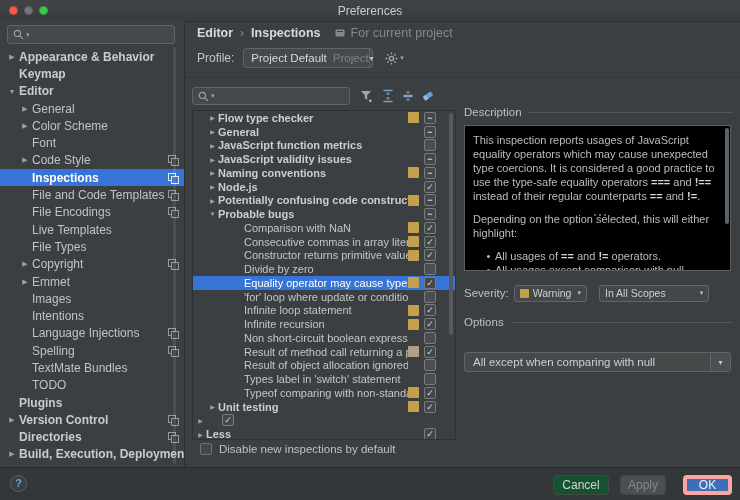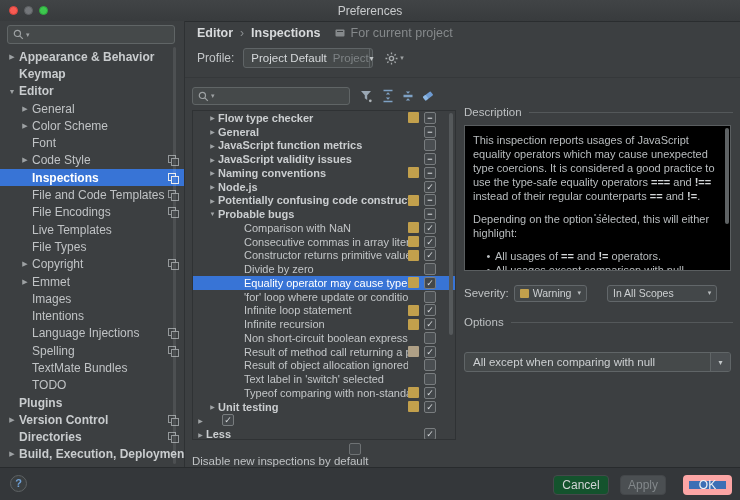--- a/index.html
+++ b/index.html
@@ -40,21 +40,21 @@
 
   
   .bottombar{position:absolute;left:0;right:0;bottom:0;height:32px;background:#34373A;border-top:1px solid #282B2D;}
   .help-btn{position:absolute;left:10px;top:7px;width:17px;height:17px;border-radius:50%;box-sizing:border-box;
     border:1px solid #5E6264;background:#3A3E40;color:#6FA0D6;font-size:11px;font-weight:bold;
     text-align:center;line-height:15px;}
   .btn{position:absolute;top:7px;height:20px;border-radius:4px;font-size:12px;
     display:flex;align-items:center;justify-content:center;box-sizing:border-box;}
   .btn-cancel{left:553px;width:56px;background:#14532d;border:1px solid #45484B;color:#D2D4D6;}
   .btn-apply{left:620px;width:46px;background:#4B4F52;border:1px solid #44474A;color:#82878A;}
-  .btn-ok{left:683px;width:49px;background:#3D6FB5;border:6px solid #fca5a5;color:#F0F2F4;}
+  .btn-ok{left:683px;width:49px;background:#3D6FB5;border:4px solid #fca5a5;color:#F0F2F4;}
 
   
   .main{position:absolute;left:185px;top:21px;right:0;bottom:32px;}
   .breadcrumb{position:absolute;left:12px;top:5px;display:flex;align-items:center;font-size:12.5px;}
   .bc-strong{font-weight:bold;color:#D8DADC;}
   .bc-sep{color:#8A8E90;margin:0 7px;font-size:12px;}
   .bc-ctx{color:#85898B;margin-left:6px;}
   .bc-ico{margin-left:14px;display:flex;align-items:center;}
 
   .profile-row{position:absolute;left:12px;top:27px;height:20px;display:flex;align-items:center;}
@@ -87,21 +87,21 @@
   .t-row.sel{background:#3874D6;color:#FFFFFF;}
   .sw{flex:0 0 11px;width:11px;height:11px;border-radius:1px;margin-right:5px;}
   .sw-w{background:#C2A04C;}
   .sw-t{background:#AFA086;}
   .sw-none{visibility:hidden;}
   .cb{flex:0 0 12px;width:12px;height:12px;box-sizing:border-box;border:1px solid #797D7F;border-radius:2px;
     background:#43474A;color:#D6D9DB;font-size:9px;line-height:10px;text-align:center;}
   .cb-e{background:#4A4E51;}
   .tree-scroll{position:absolute;right:2px;top:2px;width:4px;height:222px;border-radius:2px;background:#55595B;}
 
-  .disable-row{position:absolute;left:7px;top:422px;display:flex;align-items:flex-end;font-size:11.5px;color:#BFC2C4;flex-direction:column;}
+  .disable-row{position:absolute;left:15px;top:422px;display:flex;align-items:flex-start;font-size:11.5px;color:#BFC2C4;}
   .disable-box{width:12px;height:12px;box-sizing:border-box;border:1px solid #6E7274;border-radius:2px;margin-right:7px;background:#43474A;}
 
   
   .detail{position:absolute;left:277px;right:5px;top:0;bottom:0;}
   .sec-title{position:absolute;left:2px;right:2px;display:flex;align-items:center;font-size:11.5px;color:#BDC0C2;}
   .sec-title::after{content:"";flex:1;height:1px;background:#54585A;margin-left:7px;}
   .desc-title{top:85px;}
   .opt-title{top:295px;}
   .desc-box{position:absolute;left:2px;right:4px;top:104px;height:146px;box-sizing:border-box;
     background:#000000;border:1px solid #5A5E60;padding:7px 14px 0 8px;overflow:hidden;
@@ -114,21 +114,21 @@
   .desc-scroll{position:absolute;right:2px;top:3px;width:4px;height:96px;border-radius:2px;background:#5E6264;}
   .desc-grip{position:absolute;left:50%;bottom:1px;width:2px;height:2px;background:#83878A;border-radius:50%;
     box-shadow:-5px 0 0 #83878A,5px 0 0 #83878A;}
 
   .severity-row{position:absolute;left:2px;top:263px;height:18px;display:flex;align-items:center;}
   .severity-label{font-size:11.5px;color:#C0C3C5;margin-right:5px;}
   .mini-combo{height:17px;box-sizing:border-box;border:1px solid #62676A;border-radius:3px;background:#434749;
     display:flex;align-items:center;padding:0 5px;font-size:10.5px;color:#CDD0D2;white-space:nowrap;}
   .mini-combo .sw9{width:9px;height:9px;border-radius:1px;background:#C2A04C;margin-right:4px;}
   .mini-combo .ma{font-size:7px;color:#B8BCBE;margin-left:6px;}
-  .scope-combo{margin-left:20px;gap:28px;}
+  .scope-combo{margin-left:12px;gap:28px;}
 
   .hl-label{position:absolute;left:2px;top:316px;font-size:11.5px;color:#BFC2C4;}
   .hl-dd{position:absolute;left:2px;right:4px;top:331px;height:20px;box-sizing:border-box;
     background:#45494A;border:1px solid #606567;border-radius:3px;display:flex;align-items:center;}
   .hl-dd .val{font-size:11.5px;color:#CDD0D2;padding-left:8px;white-space:nowrap;overflow:hidden;}
   .hl-dd .arrow-seg{margin-left:auto;align-self:stretch;width:19px;border-left:1px solid #606567;
     background:#4B4F52;display:flex;align-items:center;justify-content:center;font-size:8px;color:#C3C7C9;
     border-radius:0 2px 2px 0;}
 </style>
 </head>
@@ -445,21 +445,21 @@
             <span class="cb cb-c">✓</span>
           </div>
           <div class="t-row tl2">
             <span class="tri"></span>
             <span class="lbl">Result of object allocation ignored</span>
             <span class="sw sw-none"></span>
             <span class="cb cb-e"></span>
           </div>
           <div class="t-row tl2">
             <span class="tri"></span>
-            <span class="lbl">Text label in 'switch' selected</span>
+            <span class="lbl">Types label in 'switch' statement</span>
             <span class="sw sw-none"></span>
             <span class="cb cb-e"></span>
           </div>
           <div class="t-row tl2">
             <span class="tri"></span>
             <span class="lbl">Typeof comparing with non-standard va</span>
             <span class="sw sw-w"></span>
             <span class="cb cb-c">✓</span>
           </div>
           <div class="t-row tl1 g">

